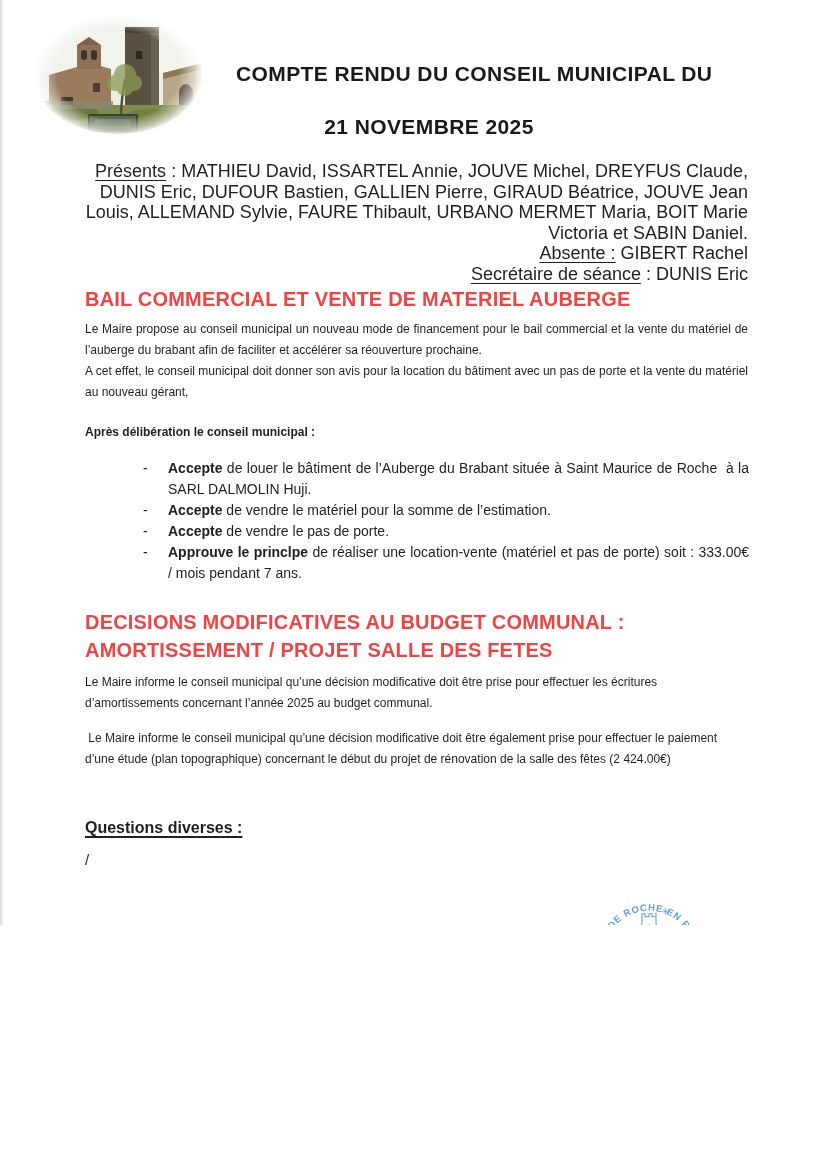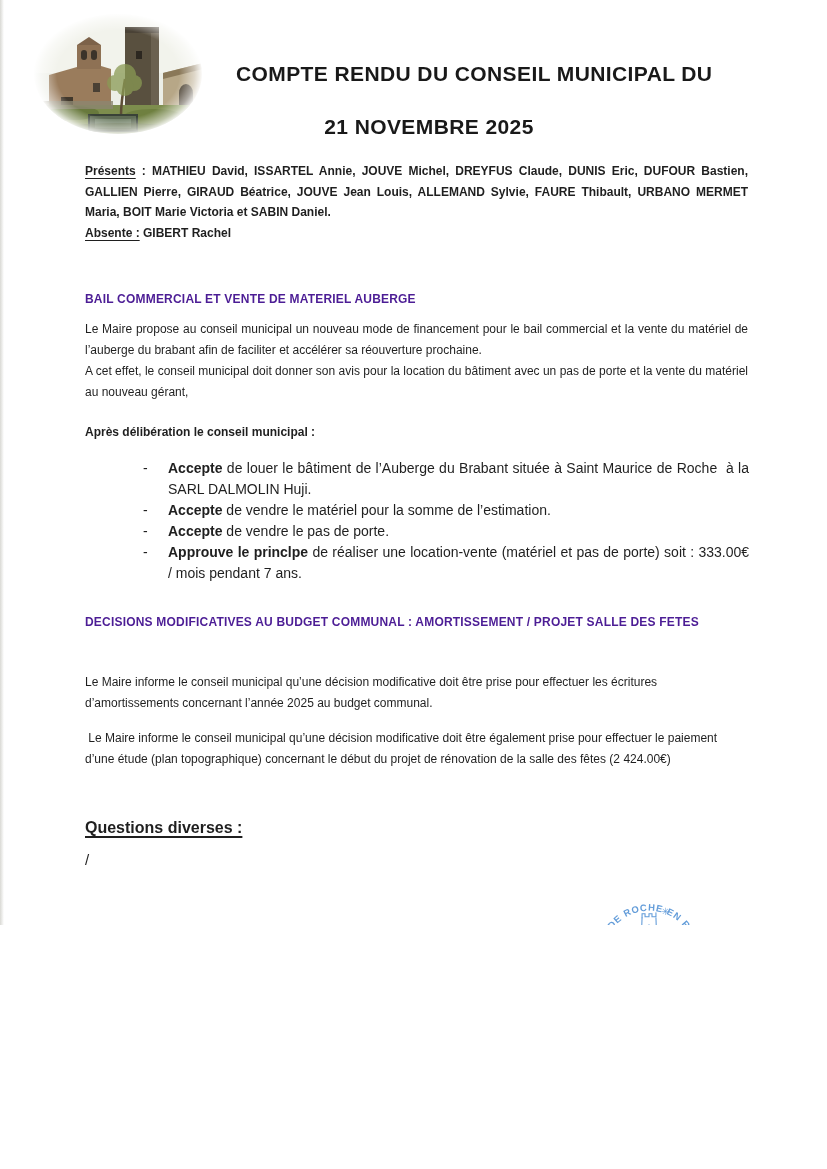--- a/index.html
+++ b/index.html
@@ -24,28 +24,28 @@
   .logo{position:absolute;left:33px;top:13px;width:170px;height:123px;}
   .title1{
     position:absolute;left:236px;top:62px;
     font-size:21px;font-weight:bold;letter-spacing:.4px;color:#191919;
     white-space:nowrap;
   }
   .title2{
     position:absolute;left:98px;top:115px;width:662px;
     text-align:center;font-size:21px;font-weight:bold;letter-spacing:.4px;color:#191919;
   }
-  .body-text{font-size:12px;line-height:20.5px;color:#1f1f1f;font-weight:bold;}
+  .body-text{font-size:18px;line-height:20.5px;color:#1f1f1f;}
   .attendance{position:absolute;left:85px;top:161px;width:663px;}
-  .attendance p{margin:0;}
+  .attendance p{margin:0;text-align:right;}
   .just{text-align:justify;}
   .ul{text-decoration:underline;text-underline-offset:3px;text-decoration-thickness:1.4px;}
   .h-blue{
     position:absolute;left:85px;width:692px;margin:0;
-    font-size:12px;font-weight:bold;line-height:28px;color:#4c1d95;letter-spacing:.2px;
+    font-size:20px;font-weight:bold;line-height:28px;color:#ef4444;letter-spacing:.2px;
   }
   .h1pos{top:285px;}
   .h2pos{top:608px;}
   .para{position:absolute;left:85px;width:663px;margin:0;font-size:12px;line-height:21px;}
   .pos-para1{top:319px;}
   .pos-apres{top:422px;font-weight:bold;}
   .bullets{
     position:absolute;left:143px;top:458px;width:610px;margin:0;padding:0;
     list-style:none;font-size:14px;line-height:21px;
   }
@@ -123,20 +123,21 @@
       <rect width="170" height="123" fill="url(#vg)"></rect>
     </svg>
   </div>
 
   <div class="title1">COMPTE RENDU DU CONSEIL MUNICIPAL DU</div>
   <div class="title2">21 NOVEMBRE 2025</div>
 
   <div class="attendance body-text">
     <p class="just"><span class="ul">Présents</span><span> : </span><span>MATHIEU David, ISSARTEL Annie, JOUVE Michel, DREYFUS Claude, DUNIS Eric, DUFOUR Bastien, GALLIEN Pierre, GIRAUD Béatrice, JOUVE Jean Louis, ALLEMAND Sylvie, FAURE Thibault, URBANO MERMET Maria, BOIT Marie Victoria et SABIN Daniel.</span></p>
     <p><span class="ul">Absente :</span><span> GIBERT Rachel</span></p>
+    <p><span class="ul">Secrétaire de séance</span><span> : DUNIS Eric</span></p>
   </div>
 
   <h2 class="h-blue h1pos">BAIL COMMERCIAL ET VENTE DE MATERIEL AUBERGE</h2>
 
   <div class="para pos-para1 just">
     <span>Le Maire propose au conseil municipal un nouveau mode de financement pour le bail commercial et la vente du matériel de l’auberge du brabant afin de faciliter et accélérer sa réouverture prochaine.</span><br>
     <span>A cet effet, le conseil municipal doit donner son avis pour la location du bâtiment avec un pas de porte et la vente du matériel au nouveau gérant,</span>
   </div>
 
   <div class="para pos-apres">Après délibération le conseil municipal :</div>

